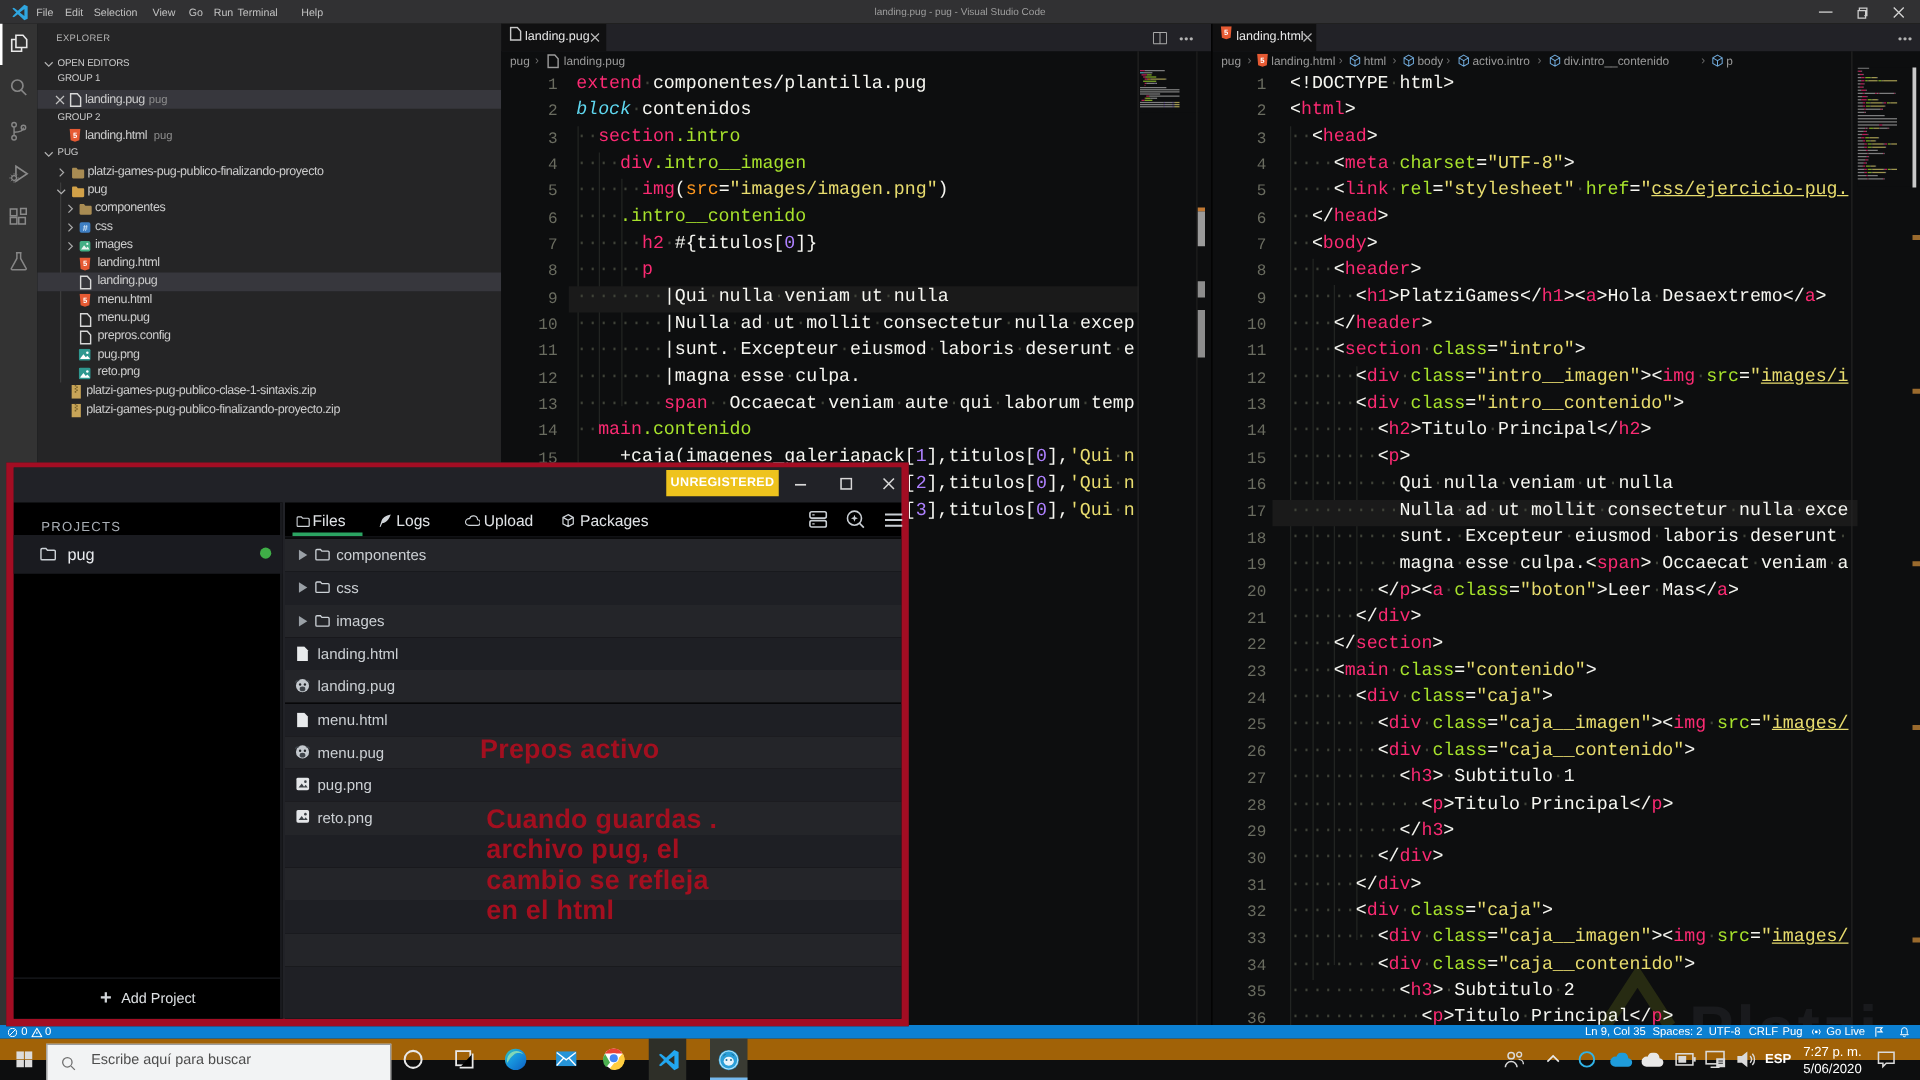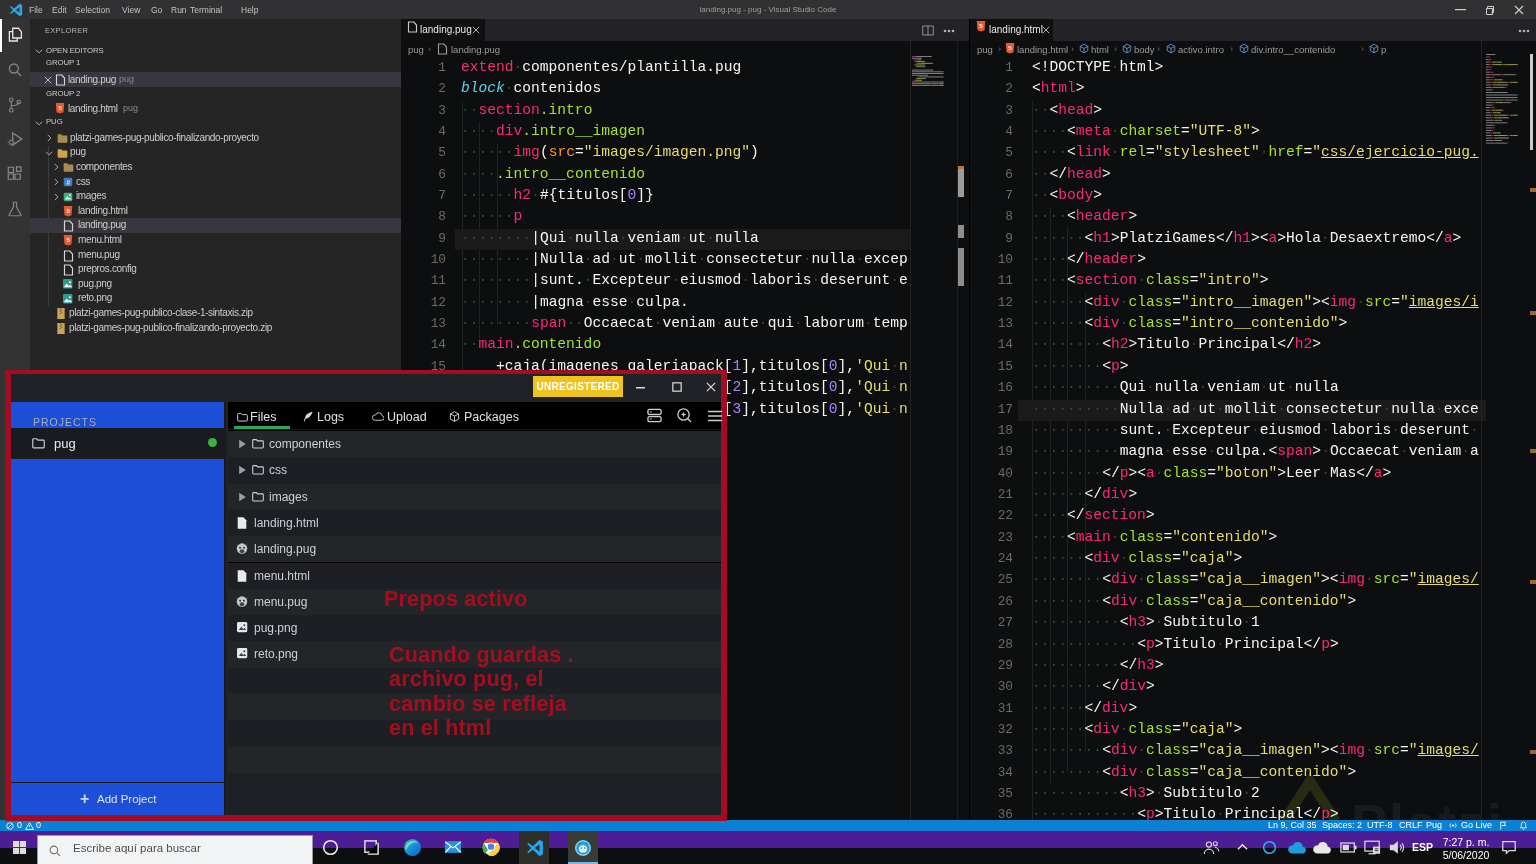--- a/index.html
+++ b/index.html
@@ -27,27 +27,27 @@
 .code{position:absolute;font:14.6px/21.36px "Liberation Mono",monospace;color:#f6f6f1;letter-spacing:0px;z-index:2}
 .gut{position:absolute;font:12.8px/21.36px "Liberation Mono",monospace;color:#6a6c60;text-align:right;z-index:2}
 .code b{color:#3f4238;font-style:normal;font-weight:normal}
 .code i{font-style:normal}
 i.k{color:#fa2a72}i.g{color:#a7e22c}i.y{color:#e8dc6e}i.o{color:#fd971f}
 i.c{color:#5fd7ef;font-style:italic}i.n{color:#ae81ff}i.u{color:#e8dc6e;text-decoration:underline}
 .hline{position:absolute;background:#1a1a1a}
 
 #pp{left:5px;top:370px;width:722px;height:451px;border:6px solid #a30d23;border-top-width:4px;background:#212227;z-index:30}
 #pph{position:absolute;left:0;top:0;width:100%;height:28px;background:#212227}
-#ppl{position:absolute;left:0;top:28px;width:215px;height:413px;background:#1d4ed8;border-right:2px solid #191a1e}
+#ppl{position:absolute;left:0;top:28px;width:215px;height:413px;background:#000000;border-right:2px solid #191a1e}
 #ppr{position:absolute;left:217px;top:28px;right:0;bottom:0;background:#000000}
 .pprow{position:absolute;left:0;width:100%;height:26.3px;color:#ccd0d4;font-size:12px}
 .tabtxt{color:#dfe2e5;font-size:12.5px}
 
 #statusbar{left:0;top:820px;width:1536px;height:11px;background:#0c80d2;color:#fff;font-size:9px;z-index:20}
-#taskbar{left:0;top:831px;width:1536px;height:17px;background:#4c1d95;z-index:40}
+#taskbar{left:0;top:831px;width:1536px;height:17px;background:#a16207;z-index:40}
 #search{position:absolute;left:37px;top:835px;width:276px;height:29px;background:#f2f3f4;border:1px solid #9a9a9a;border-bottom:none;z-index:41;color:#4d4d4d;font-size:11.5px}
 .red{position:absolute;color:#a30f1f;font-weight:bold;font-size:21.5px;line-height:24.4px;z-index:35;white-space:nowrap;letter-spacing:.2px}
 .tseg{position:absolute;top:0;height:11px;line-height:11.5px}
 svg{display:block}
 .ic{position:absolute}
 </style></head><body>
 <div id="stage">
 <div class="abs" id="titlebar">
 <svg class="ic" style="left:9px;top:3px" width="14" height="14" viewBox="0 0 24 24">
         <path fill="#2fa6e0" d="M17.9 1.2 9.1 9.6 3.6 5.4 1.5 6.4 6.9 12 1.5 17.6l2.1 1 5.5-4.2 8.8 8.4 4.6-2.2V3.4zM18 7.1v9.8L11.7 12z"></path>
@@ -463,21 +463,21 @@
 <div>10</div>
 <div>11</div>
 <div>12</div>
 <div>13</div>
 <div>14</div>
 <div>15</div>
 <div>16</div>
 <div>17</div>
 <div>18</div>
 <div>19</div>
-<div>40</div>
+<div>20</div>
 <div>21</div>
 <div>22</div>
 <div>23</div>
 <div>24</div>
 <div>25</div>
 <div>26</div>
 <div>27</div>
 <div>28</div>
 <div>29</div>
 <div>30</div>

